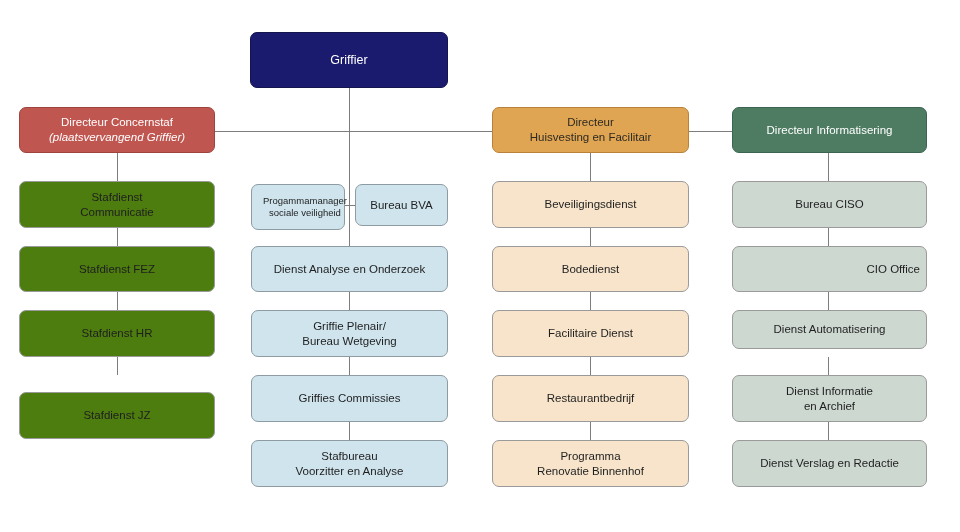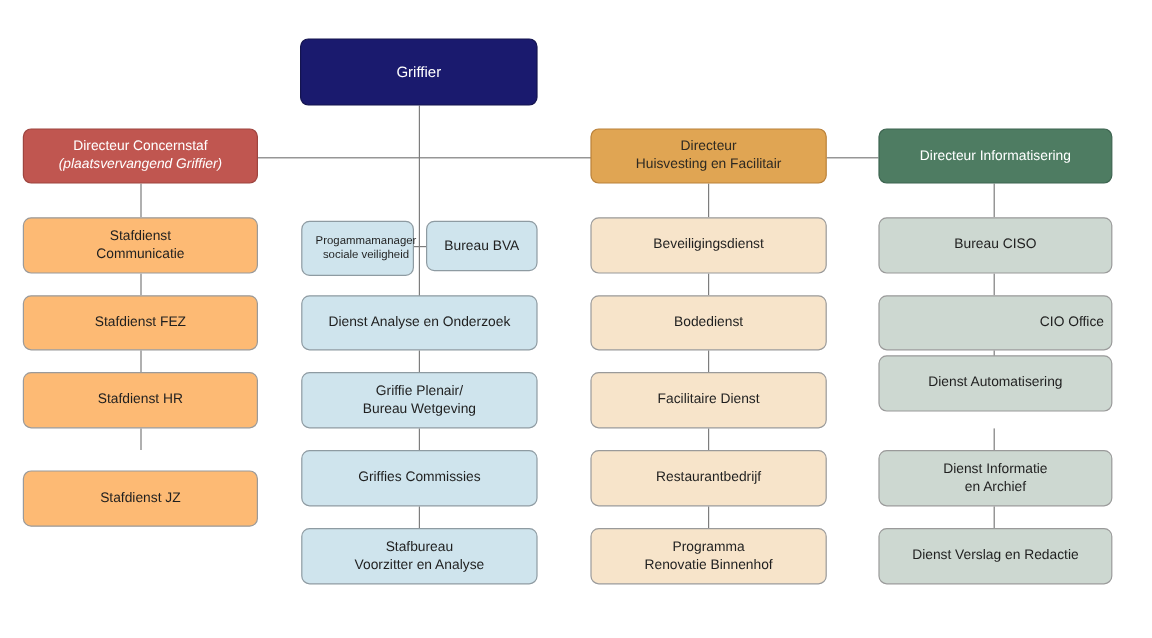--- a/index.html
+++ b/index.html
@@ -61,21 +61,21 @@
     color: #2e2a22;
     font-size: 11.5px;
   }
   .n-head-green {
     background: #4e7c62;
     border-color: #3d6450;
     color: #ffffff;
     font-size: 11.5px;
   }
   .n-pink {
-    background: #fdba74;
+    background: #4d7c0f;
     border-color: #9a9a9a;
     color: #1f1f1f;
     font-size: 11.5px;
   }
   .n-blue {
     background: #cfe4ed;
     border-color: #8e9ba2;
     color: #1f1f1f;
     font-size: 11.5px;
   }
@@ -208,21 +208,21 @@
 
   <div class="node n-head-green" style="left:732px; top:107px; width:195px; height:46px;">
     <span class="lbl">Directeur Informatisering</span>
   </div>
   <div class="node n-sage" style="left:732px; top:181px; width:195px; height:47px;">
     <span class="lbl">Bureau CISO</span>
   </div>
   <div class="node n-sage" style="left:732px; top:246px; width:195px; height:46px;justify-content:flex-end;">
     <span class="lbl">CIO Office</span>
   </div>
-  <div class="node n-sage" style="left:732px; top:296px; width:195px; height:47px;">
+  <div class="node n-sage" style="left:732px; top:310px; width:195px; height:39px;">
     <span class="lbl">Dienst Automatisering</span>
   </div>
   <div class="node n-sage" style="left:732px; top:375px; width:195px; height:47px;">
     <span class="lbl">Dienst Informatie
 en Archief</span>
   </div>
   <div class="node n-sage" style="left:732px; top:440px; width:195px; height:47px;">
     <span class="lbl">Dienst Verslag en Redactie</span>
   </div>
 

